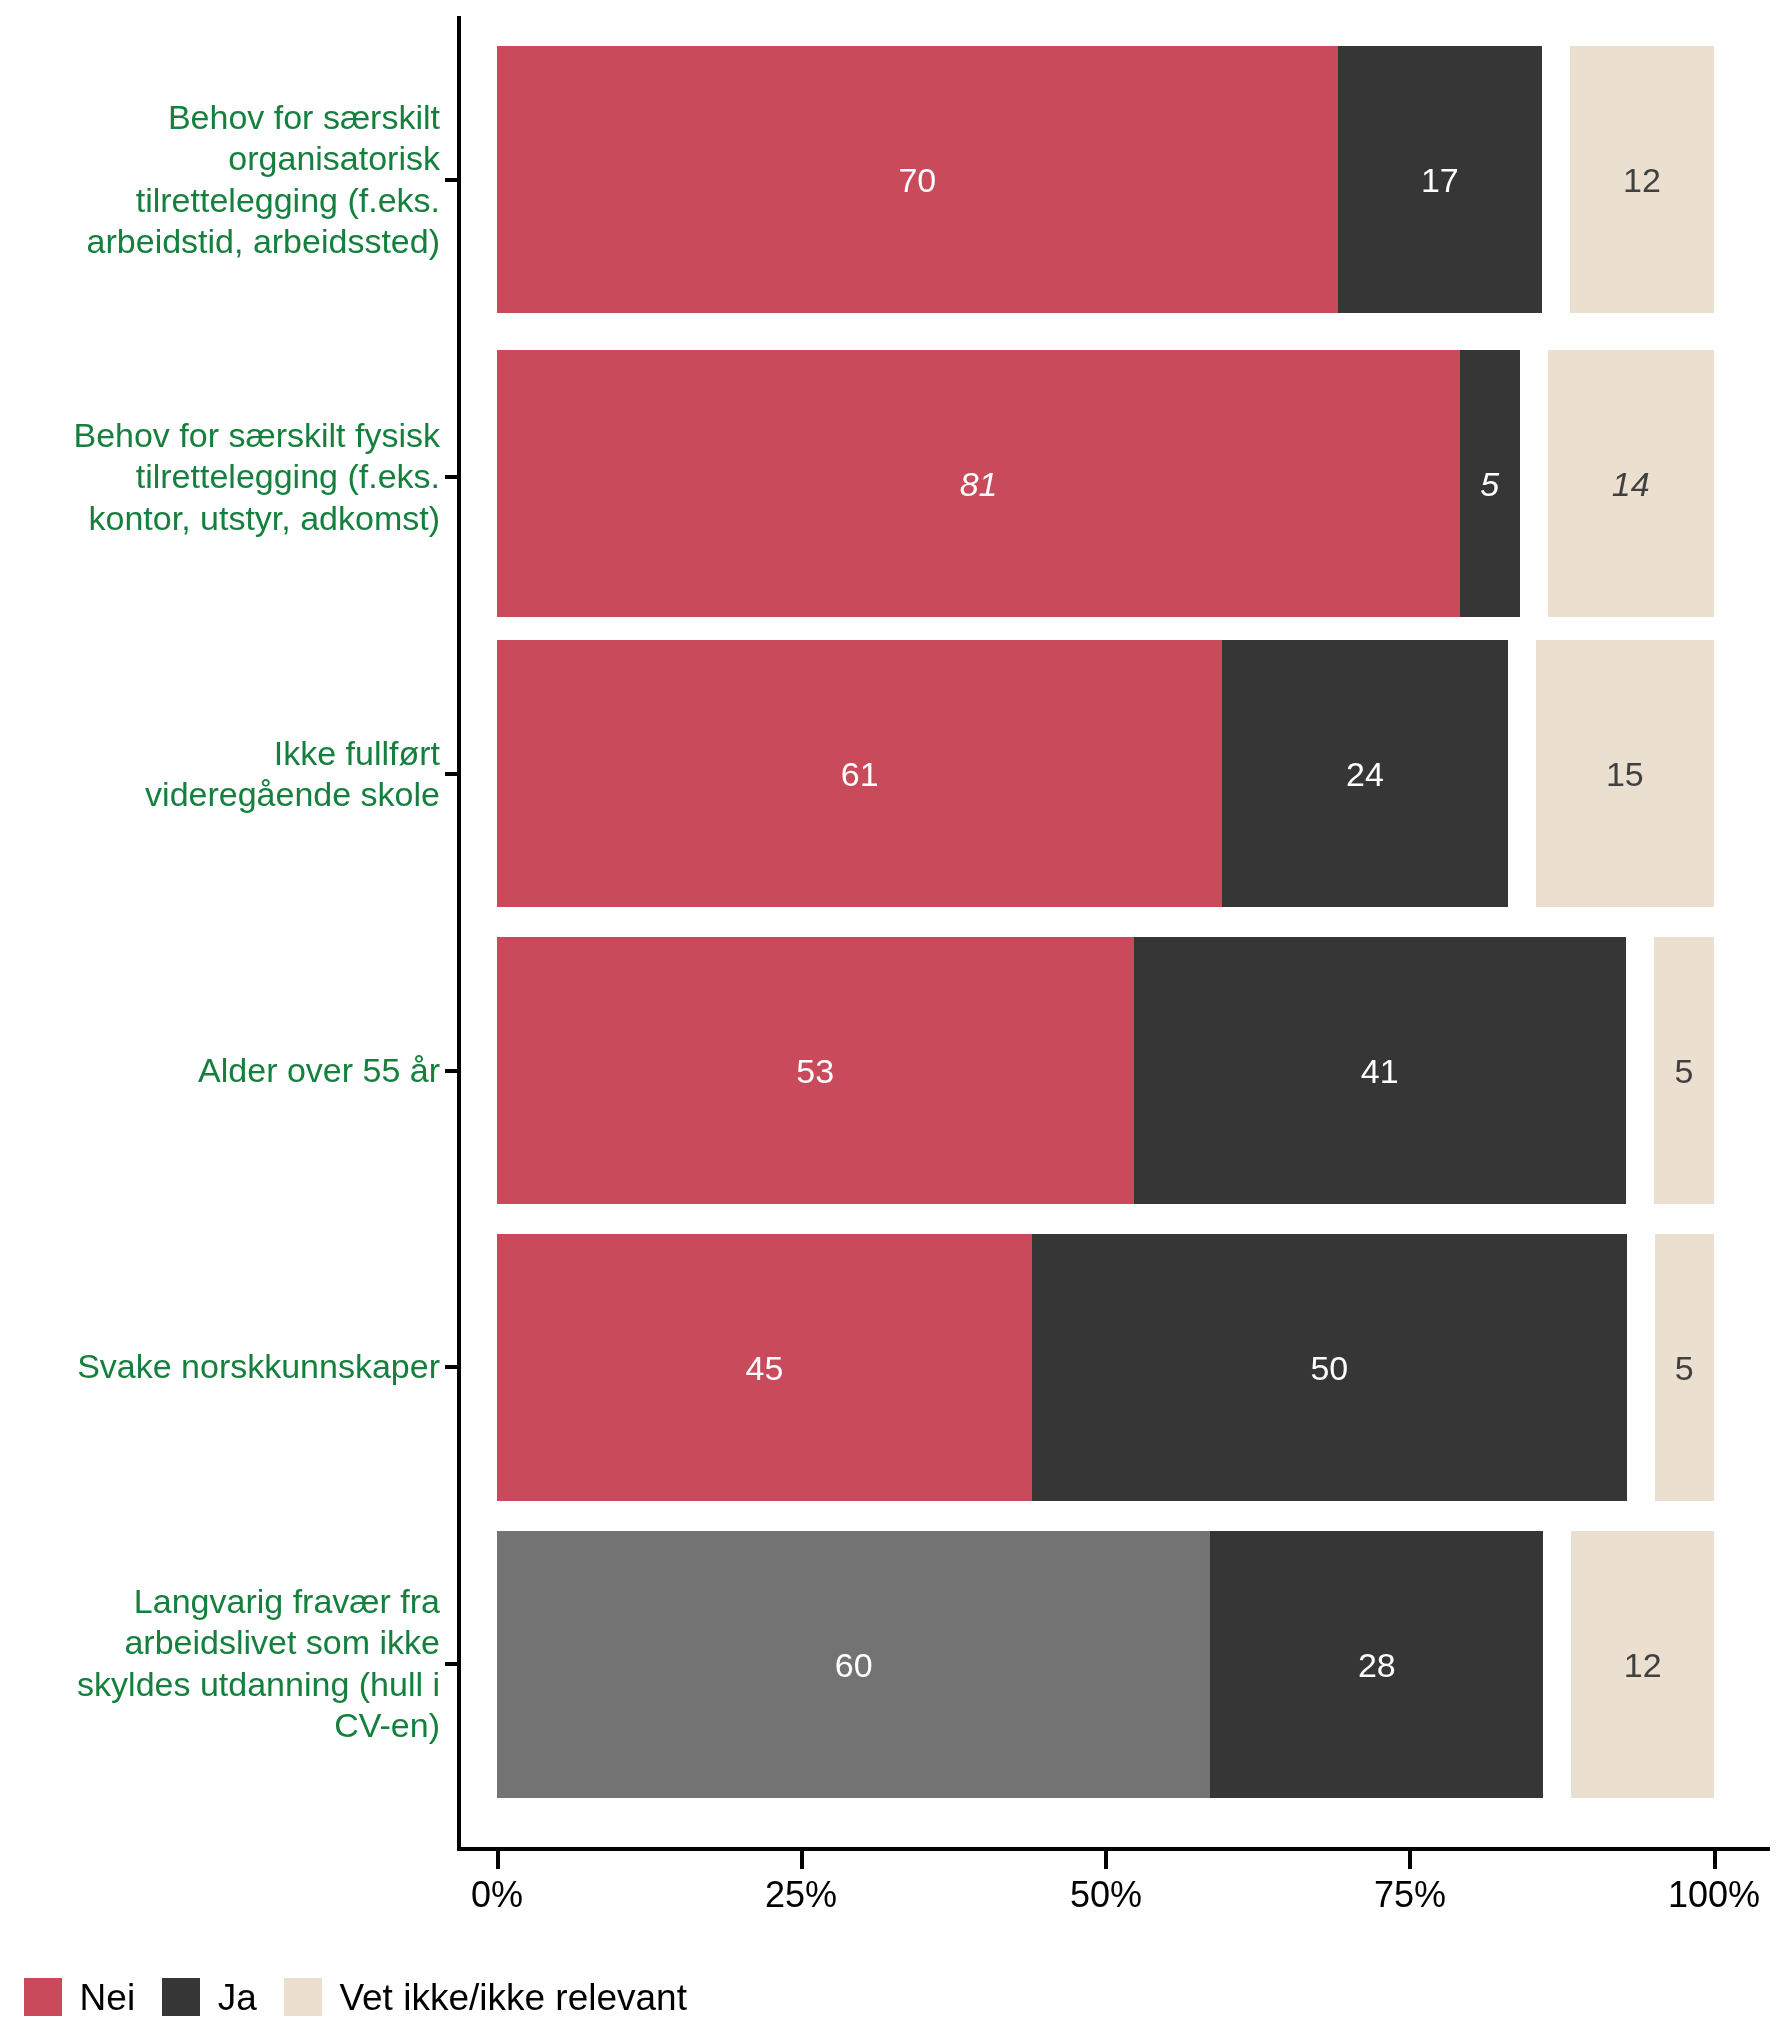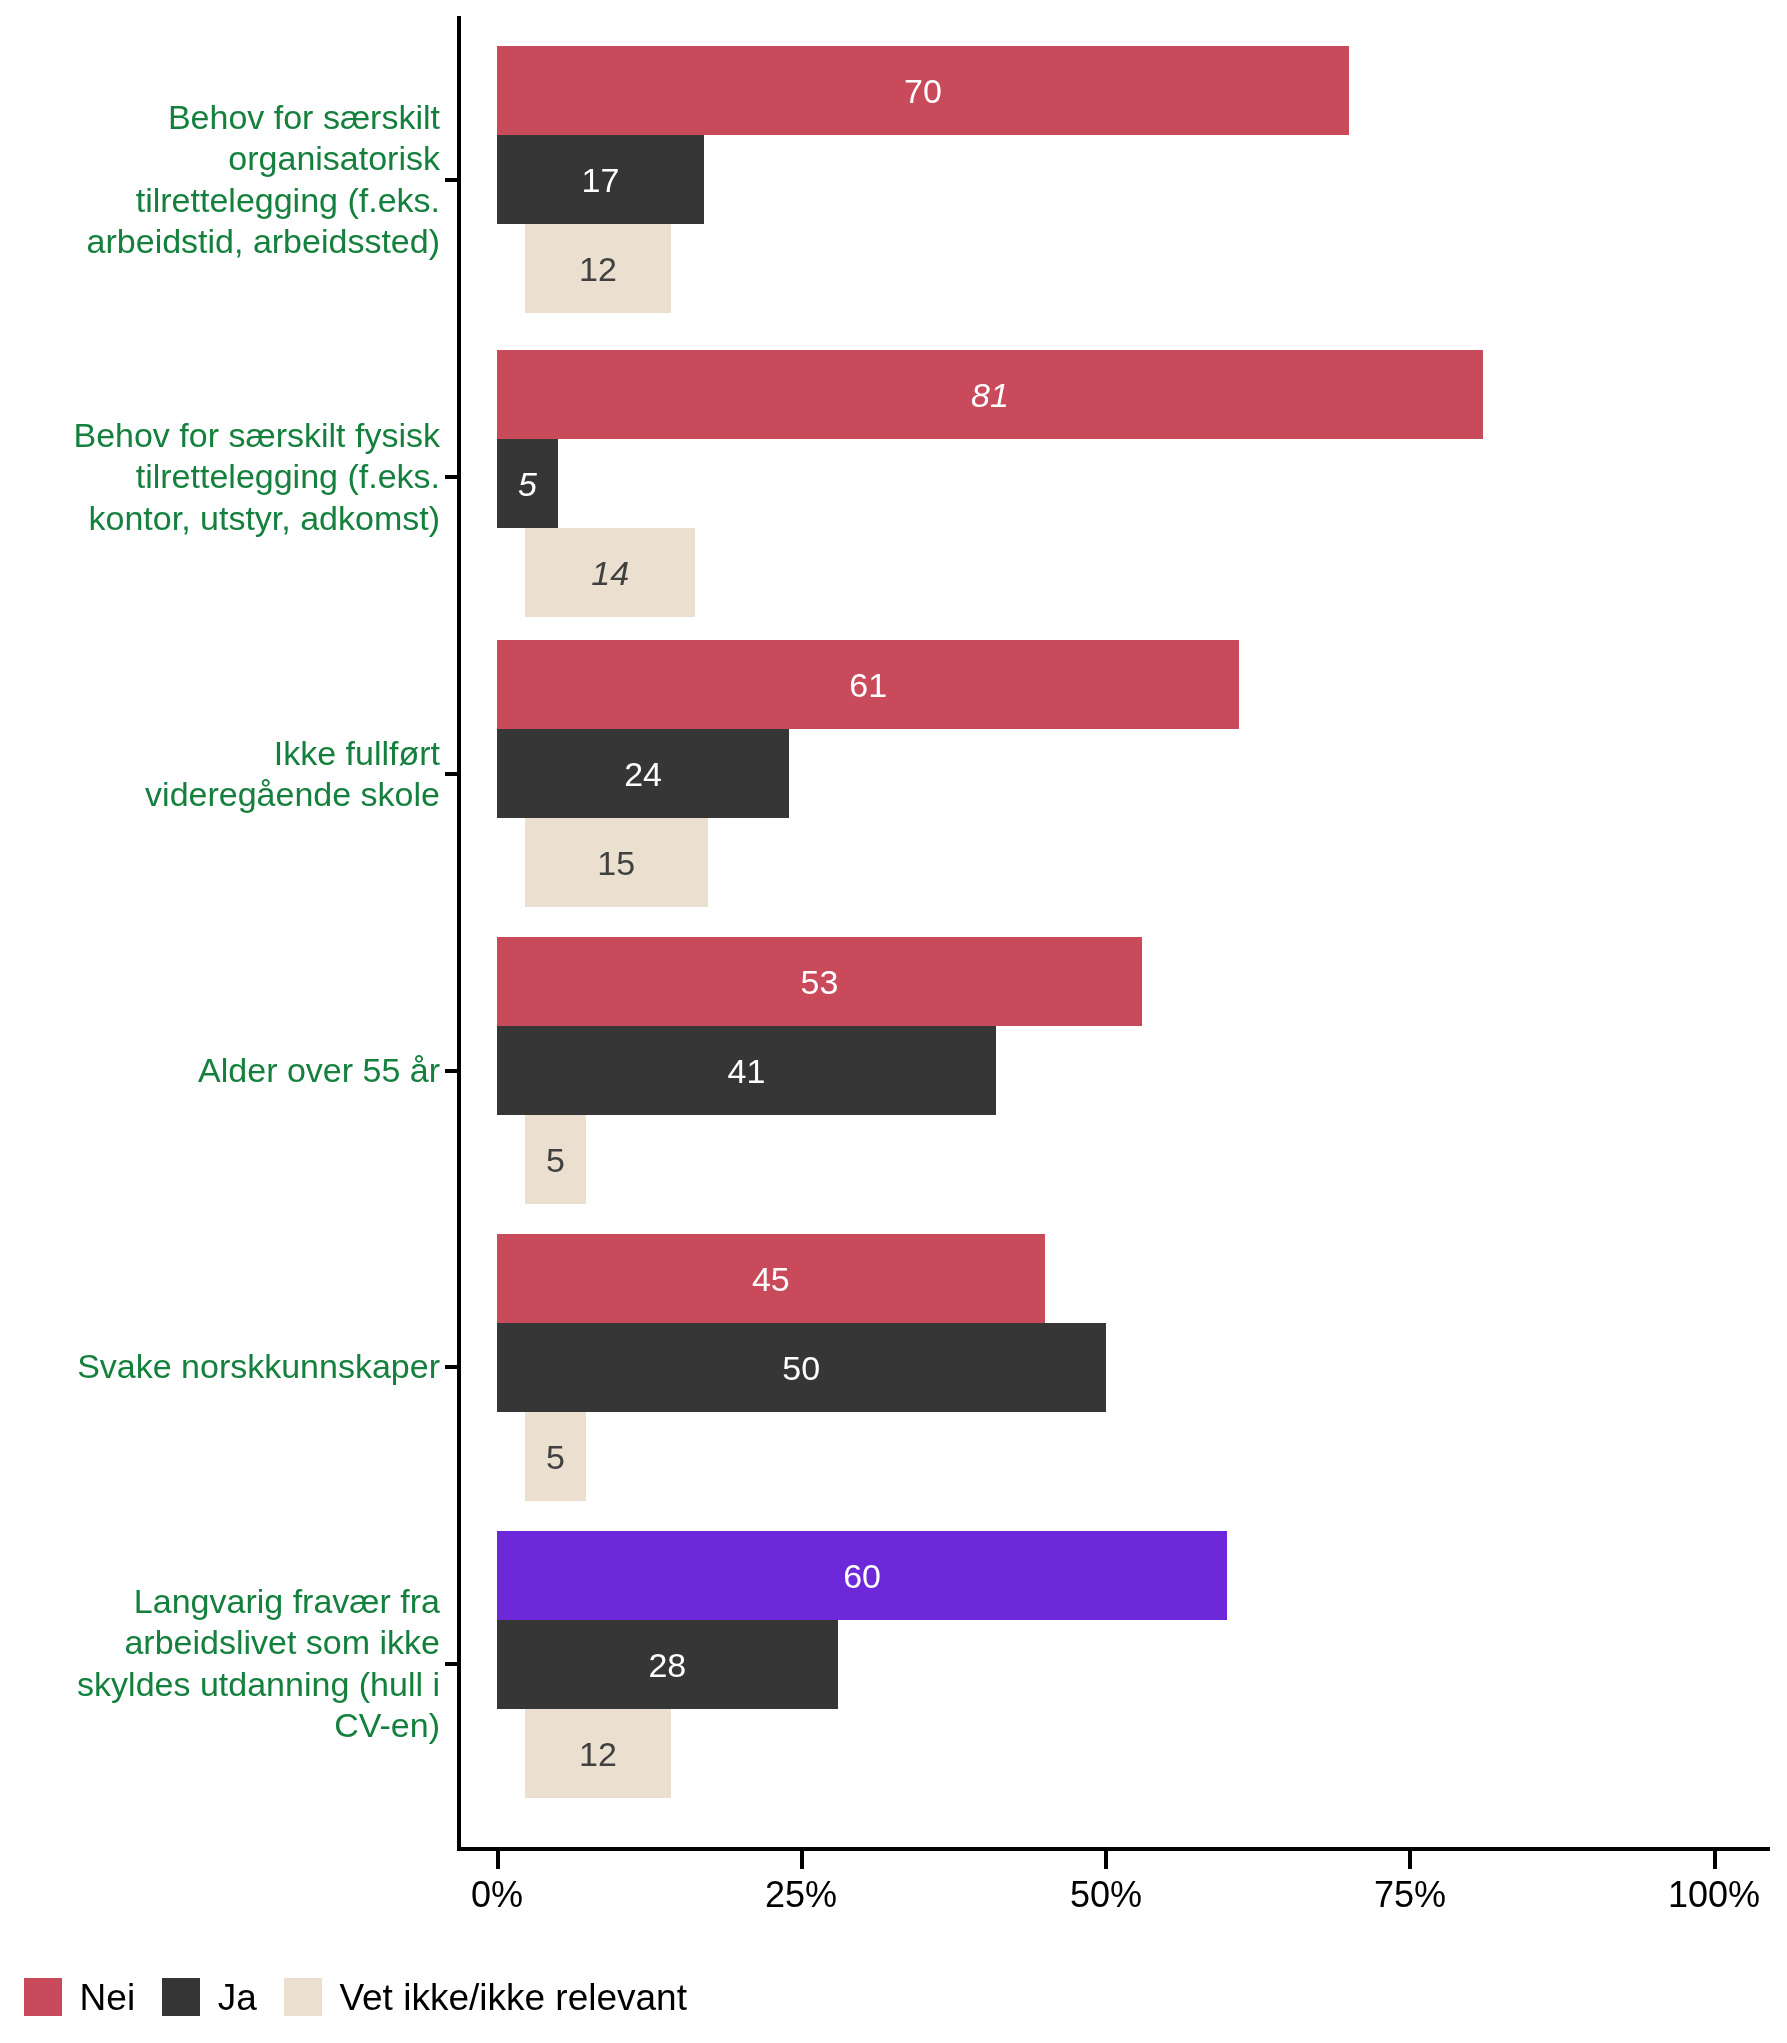--- a/index.html
+++ b/index.html
@@ -47,21 +47,20 @@
     background: #000000;
   }
 
   
   .row {
     position: absolute;
     left: 0;
     width: 1217px;
     height: 267px;
     display: flex;
-    flex-direction: column;
   }
   .row:nth-child(1) { top: 46px; }
   .row:nth-child(2) { top: 343px; }
   .row:nth-child(3) { top: 640px; text-align: center; }
   .row:nth-child(4) { top: 937px; }
   .row:nth-child(5) { top: 1234px; }
   .row:nth-child(6) { top: 1531px; }
 
   .seg {
     height: 100%;
@@ -201,21 +200,21 @@
           <span>45</span>
         </div>
         <div class="seg ja" style="width: 50%; background: rgb(54, 54, 54);">
           <span>50</span>
         </div>
         <div class="seg vet" style="width: 5%; background: rgb(235, 223, 208);">
           <span>5</span>
         </div>
       </div>
       <div class="row" style="top: 1515px;">
-        <div class="seg nei" style="width: 60%; background: #6d28d9;">
+        <div class="seg nei" style="width: 60%; background: #737373;">
           <span>60</span>
         </div>
         <div class="seg ja" style="width: 28%; background: rgb(54, 54, 54);">
           <span>28</span>
         </div>
         <div class="seg vet" style="width: 12%; background: rgb(235, 223, 208);">
           <span>12</span>
         </div>
       </div>
     </div>

